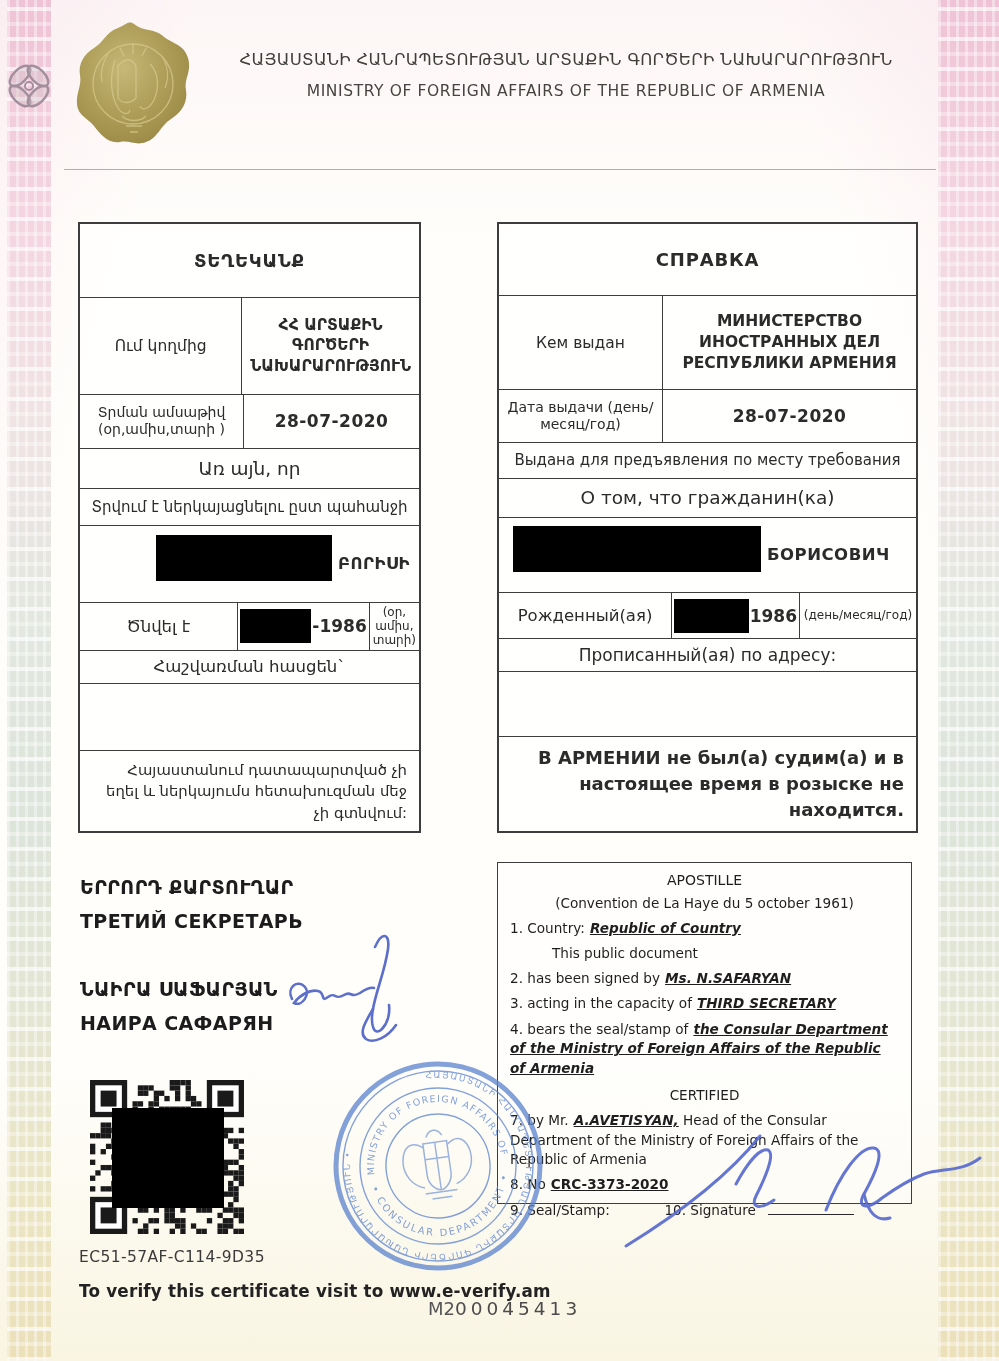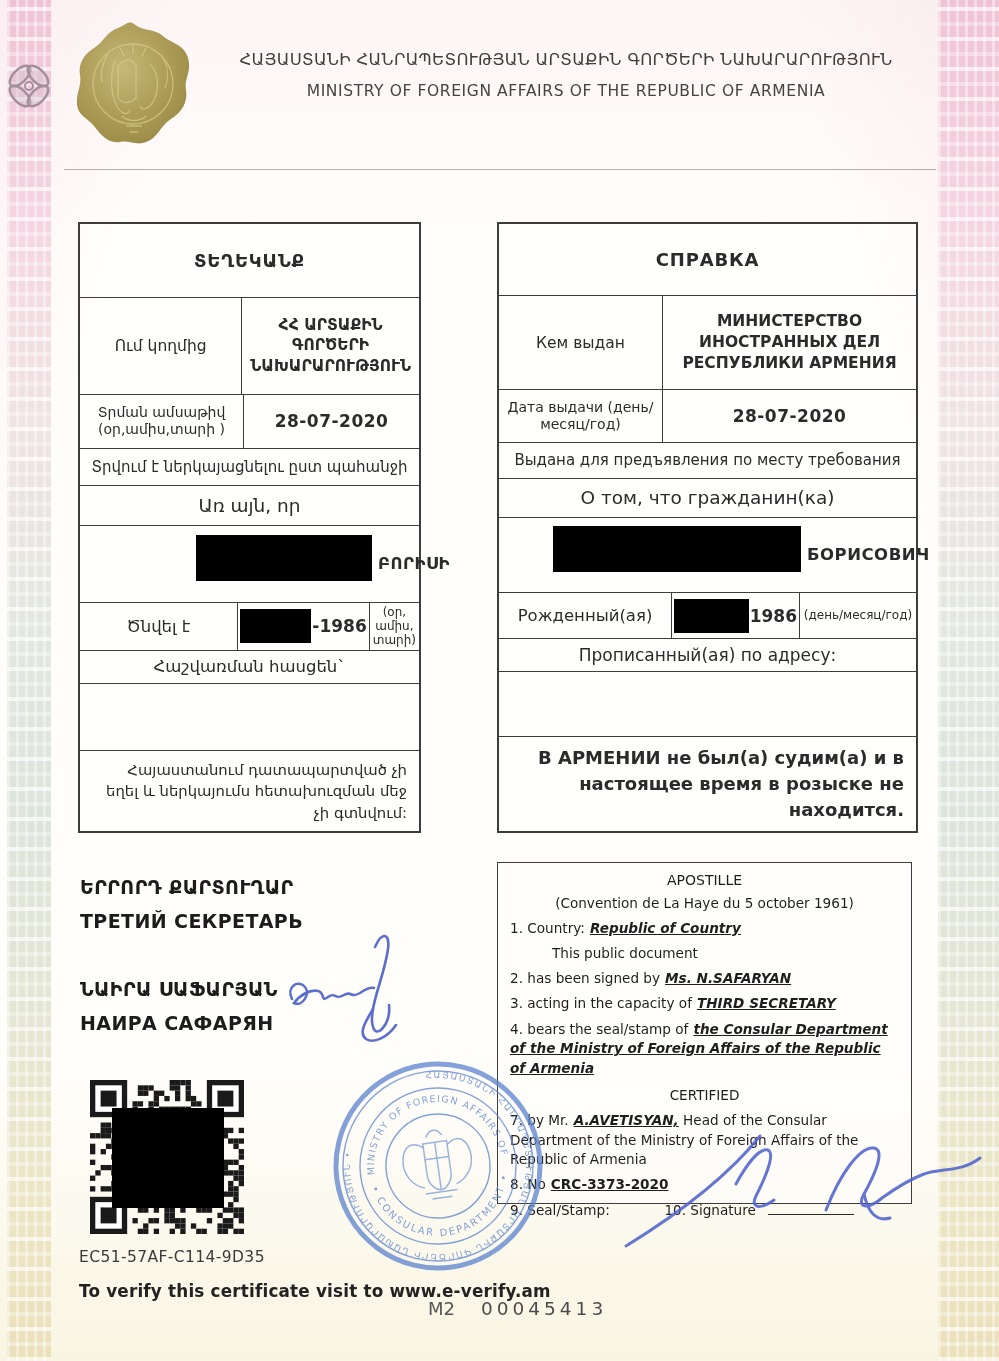--- a/index.html
+++ b/index.html
@@ -43,21 +43,21 @@
   .cell:first-child{border-left:none;}
   .r-title{height:73px;}  .r-title .cell{font-weight:bold;font-size:18px;letter-spacing:.8px;}
   .r-issuer{height:97px;}
   .r-issuer .lblc{width:163px;font-size:15.5px;}
   .r-issuer .valc{flex:1;font-weight:bold;font-size:15.5px;line-height:1.35;}
   .r-date{height:54px;}
   .r-date .lblc{width:163px;font-size:14px;line-height:1.25;}
   .r-date .valc{flex:1;font-weight:bold;font-size:17px;letter-spacing:.5px;}
   .r-purpose{height:37px;} .r-purpose .cell{font-size:15px;}
   .r-that{height:40px;} .r-that .cell{font-size:18.5px;}
-  .r-name{height:77px;padding-left:40px;}
+  .r-name{height:77px;}
   .r-name .cell{justify-content:flex-start;}
   .redact{background:#000;}
   .name-redact{width:176px;height:46px;margin-top:-12px;}
   .t-right .name-redact{width:248px;}
   .name-rest{font-weight:bold;font-size:16.5px;margin-left:6px;letter-spacing:.5px;}
   .r-born{height:48px;}
   .r-born .lblc{width:163px;font-size:16.5px;}
   .t-right .r-born .lblc{width:172px;font-size:16.5px;padding:4px 2px;}
   .r-born .valc{width:132px;font-weight:bold;font-size:17px;padding:4px 2px;}
   .t-right .r-born .valc{width:128px;}
@@ -85,21 +85,21 @@
   .sp{display:inline-block;width:38px;}
   .sigline{display:inline-block;width:86px;border-bottom:1.3px solid #2a2a2a;height:12px;margin-left:8px;}
   
   .stamp{position:absolute;left:330px;top:1058px;width:216px;height:216px;opacity:.85;}
   .sig-head{position:absolute;left:608px;top:1118px;width:380px;height:145px;}
   
   .qr{position:absolute;left:90px;top:1080px;width:154px;height:154px;}
   .qr-redact{position:absolute;left:112px;top:1108px;width:112px;height:100px;background:#000;}
   .vcode{position:absolute;left:79px;top:1248px;font-size:15.5px;color:#3a3a3a;letter-spacing:.4px;}
   .vline{position:absolute;left:79px;top:1281px;font-size:16.8px;font-weight:bold;color:#222;letter-spacing:.2px;}
-  .serial{position:absolute;left:428px;top:1298px;display:flex;gap:26px;color:#555;}
+  .serial{position:absolute;left:428px;top:1298px;display:flex;color:#555;}
   .serial .m2{font-size:18px;}
   .serial .num{font-size:18.5px;letter-spacing:4px;color:#4c4c4c;}
 </style>
 </head>
 <body>
 
 <div class="page">
 
   <div class="edge-strip left"></div>
   <div class="edge-strip right"></div>
@@ -146,25 +146,25 @@
         <div class="cell" style="flex:1">ՏԵՂԵԿԱՆՔ</div>
       </div>
     <div class="row r-issuer">
       <div class="cell lblc">Ում կողմից</div>
       <div class="cell valc">ՀՀ ԱՐՏԱՔԻՆ ԳՈՐԾԵՐԻ ՆԱԽԱՐԱՐՈՒԹՅՈՒՆ</div>
     </div>
     <div class="row r-date">
       <div class="cell lblc">Տրման ամսաթիվ (օր,ամիս,տարի )</div>
       <div class="cell valc">28-07-2020</div>
     </div>
+    <div class="row r-that">
+        <div class="cell" style="flex:1">Առ այն, որ</div>
+      </div>
     <div class="row r-purpose">
         <div class="cell" style="flex:1">Տրվում է ներկայացնելու ըստ պահանջի</div>
-      </div>
-    <div class="row r-that">
-        <div class="cell" style="flex:1">Առ այն, որ</div>
       </div>
     <div class="row r-name">
       <div class="cell" style="flex:1;padding-left:76px;">
         <div class="redact name-redact"></div>
         <span class="name-rest">ԲՈՐԻՍԻ</span>
       </div>
     </div>
     <div class="row r-born">
       <div class="cell lblc">Ծնվել է</div>
       <div class="cell valc">

